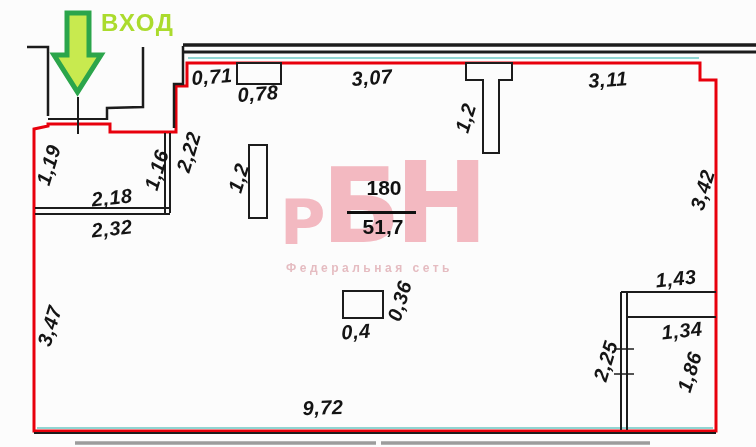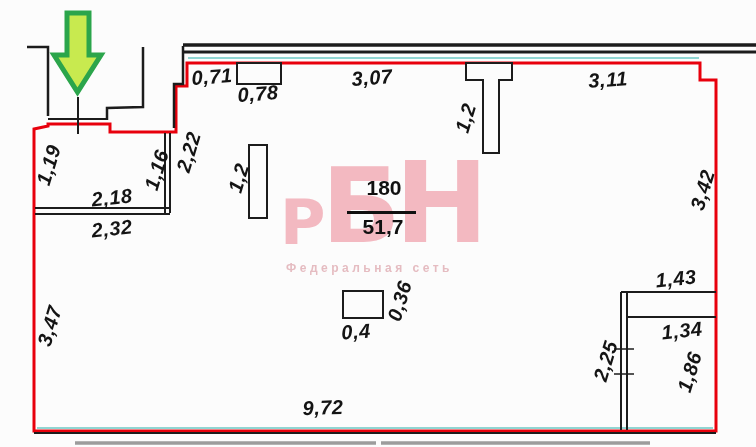--- a/index.html
+++ b/index.html
@@ -114,20 +114,21 @@
     </g>
 
     <g stroke="#9c9c9c" stroke-width="3.5">
       <line x1="75" y1="443" x2="376" y2="443"></line>
       <line x1="381" y1="443" x2="650" y2="443"></line>
     </g>
 
     <polygon points="67,13 89,13 89,55 101,55 77.5,92 54,55 67,55" fill="#c8ea4f" stroke="#2ba54b" stroke-width="5" stroke-linejoin="miter"></polygon>
   </svg>
 
+  <div id="vhod-label">ВХОД</div>
 
   <div class="room-label" style="left:384px;top:188px;transform:translate(-50%,-50%);text-align:center;">180</div>
   <div class="fraction-bar"></div>
   <div class="room-label" style="left:383px;top:227px;transform:translate(-50%,-50%);">51,7</div>
 
   <div class="dim" style="left:212px;top:77px;transform:translate(-50%,-50%) rotate(-4deg);">0,71</div>
   <div class="dim" style="left:258px;top:94px;transform:translate(-50%,-50%) rotate(-4deg);">0,78</div>
   <div class="dim" style="left:372px;top:78px;transform:translate(-50%,-50%) rotate(-4deg);">3,07</div>
   <div class="dim" style="left:608px;top:80px;transform:translate(-50%,-50%) rotate(-4deg);">3,11</div>
   <div class="dim" style="left:466px;top:118px;transform:translate(-50%,-50%) rotate(-73deg);">1,2</div>

